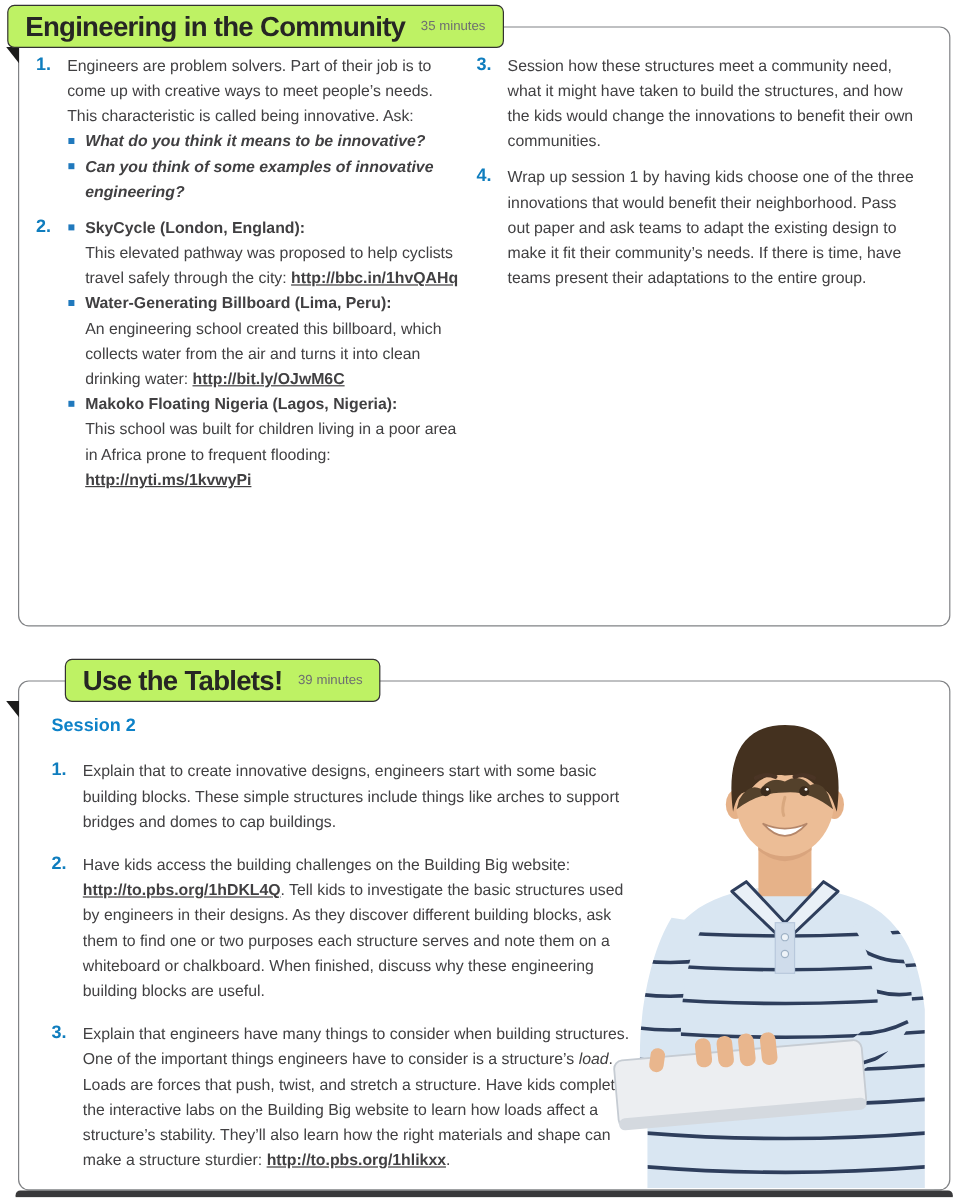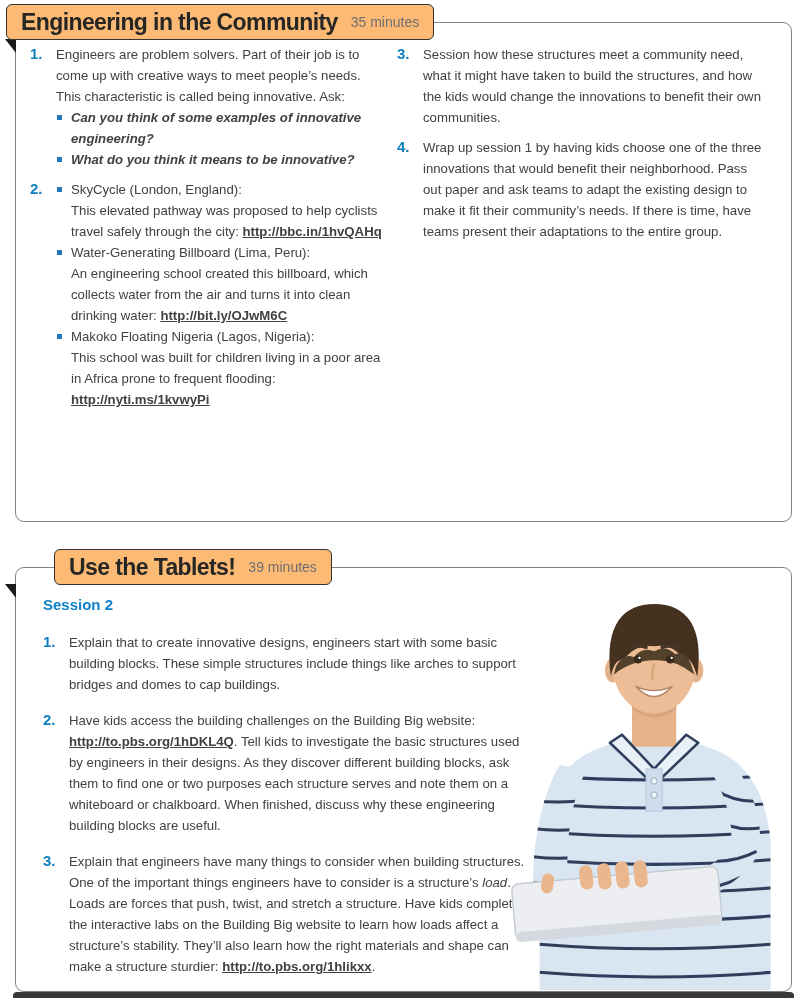--- a/index.html
+++ b/index.html
@@ -1,24 +1,24 @@
 <!DOCTYPE html>
 <html><head>
 <meta charset="utf-8">
 <style>
   html,body{margin:0;padding:0;}
   body{font-family:"Liberation Sans", sans-serif; background:#ffffff;}
   #page{position:relative; width:800px; height:998px; background:#ffffff; overflow:hidden;}
 
   
   .tab{position:absolute; display:flex; align-items:baseline; gap:13px;
-       background:#fdba74; border:1.5px solid #333231; border-radius:6px;
+       background:#bef264; border:1.5px solid #333231; border-radius:6px;
        height:36px; padding:0 14px; box-sizing:border-box; z-index:3; align-items:center;}
   .tab-title{font-size:23px; font-weight:bold; color:#262624; letter-spacing:-0.6px; white-space:nowrap;}
-  .tab-minutes{font-size:14px; color:#6d6e71; white-space:nowrap;text-align:right;}
+  .tab-minutes{font-size:11px; color:#6d6e71; white-space:nowrap;text-align:right;}
   #tab1{left:6px; top:4px;}
   #tab2{left:6px; top:549px;margin-left:48px;}
 
   .fold{position:absolute; width:11px; height:14px; background:#1b1b1b;
         clip-path:polygon(0 0, 100% 0, 100% 100%); z-index:2;}
   #fold1{left:5px; top:39px;}
   #fold2{left:5px; top:584px;}
 
   
   .box{position:absolute; background:#ffffff; border:1px solid #808285; border-radius:9px; box-sizing:border-box; z-index:1;}
@@ -28,21 +28,21 @@
   
   .col{position:absolute; display:flex; flex-direction:column; gap:9px;}
   #col1{left:14px; top:21px; width:356px;}
   #col2{left:381px; top:21px; width:372px;}
   .item{display:flex; gap:9px;}
   .num{color:#0f7dbe; font-weight:bold; font-size:15px; line-height:20px; width:17px; flex-shrink:0;}
   .itext{font-size:13.2px; line-height:21px; color:#414042;}
   .bullet-row{display:flex; gap:9px; margin-left:1px;}
   .sq{width:5px; height:5px; background:#2079bd; margin-top:8px; flex-shrink:0;}
   .q{font-weight:bold; font-style:italic;}
-  .btitle{font-weight:normal;}
+  .btitle{font-weight:bold;}
   .link{font-weight:bold; text-decoration:underline; color:#414042; cursor:pointer;}
   .em{font-style:italic;}
 
   #session2-label{position:absolute; left:27px; top:28px; font-size:15px; font-weight:bold; color:#0e82c8;}
   #s2items{position:absolute; left:27px; top:64px; width:494px; display:flex; flex-direction:column; gap:15px;}
 
   
   #photo{position:absolute; right:6px; bottom:1px; width:302px; height:402px;}
 
   
@@ -60,25 +60,25 @@
 
   <div class="box" id="box1">
     <div class="col" id="col1">
 
       <div class="item">
         <span class="num">1.</span>
         <div class="itext">
           <span>Engineers are problem solvers. Part of their job is to come up with creative ways to meet people’s needs. This characteristic is called being innovative. Ask:</span>
           <div class="bullet-row">
             <span class="sq"></span>
+            <span class="q">What do you think it means to be innovative?</span>
+          </div>
+          <div class="bullet-row">
+            <span class="sq"></span>
             <span class="q">Can you think of some examples of innovative engineering?</span>
-          </div>
-          <div class="bullet-row">
-            <span class="sq"></span>
-            <span class="q">What do you think it means to be innovative?</span>
           </div>
         </div>
       </div>
 
       <div class="item">
         <span class="num">2.</span>
         <div class="itext">
 
           <div class="bullet-row">
             <span class="sq"></span>

